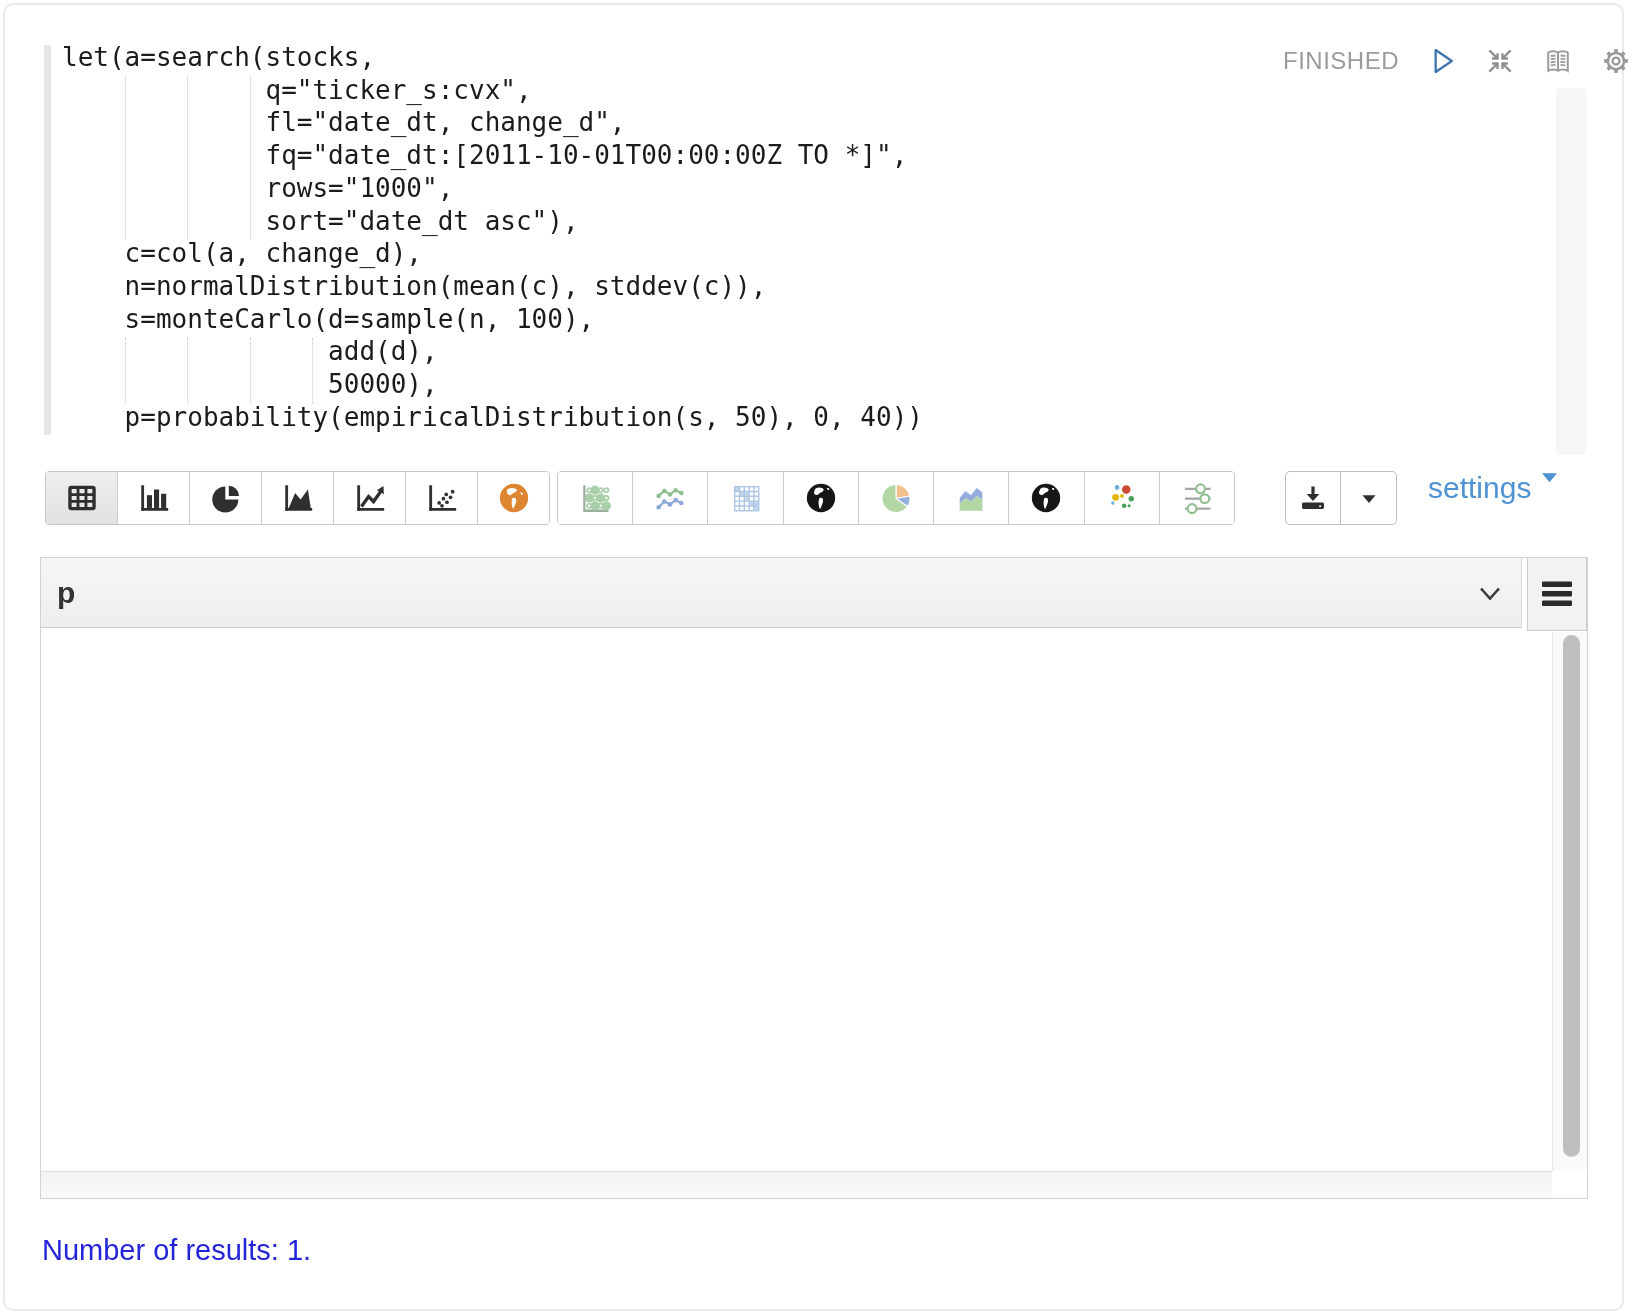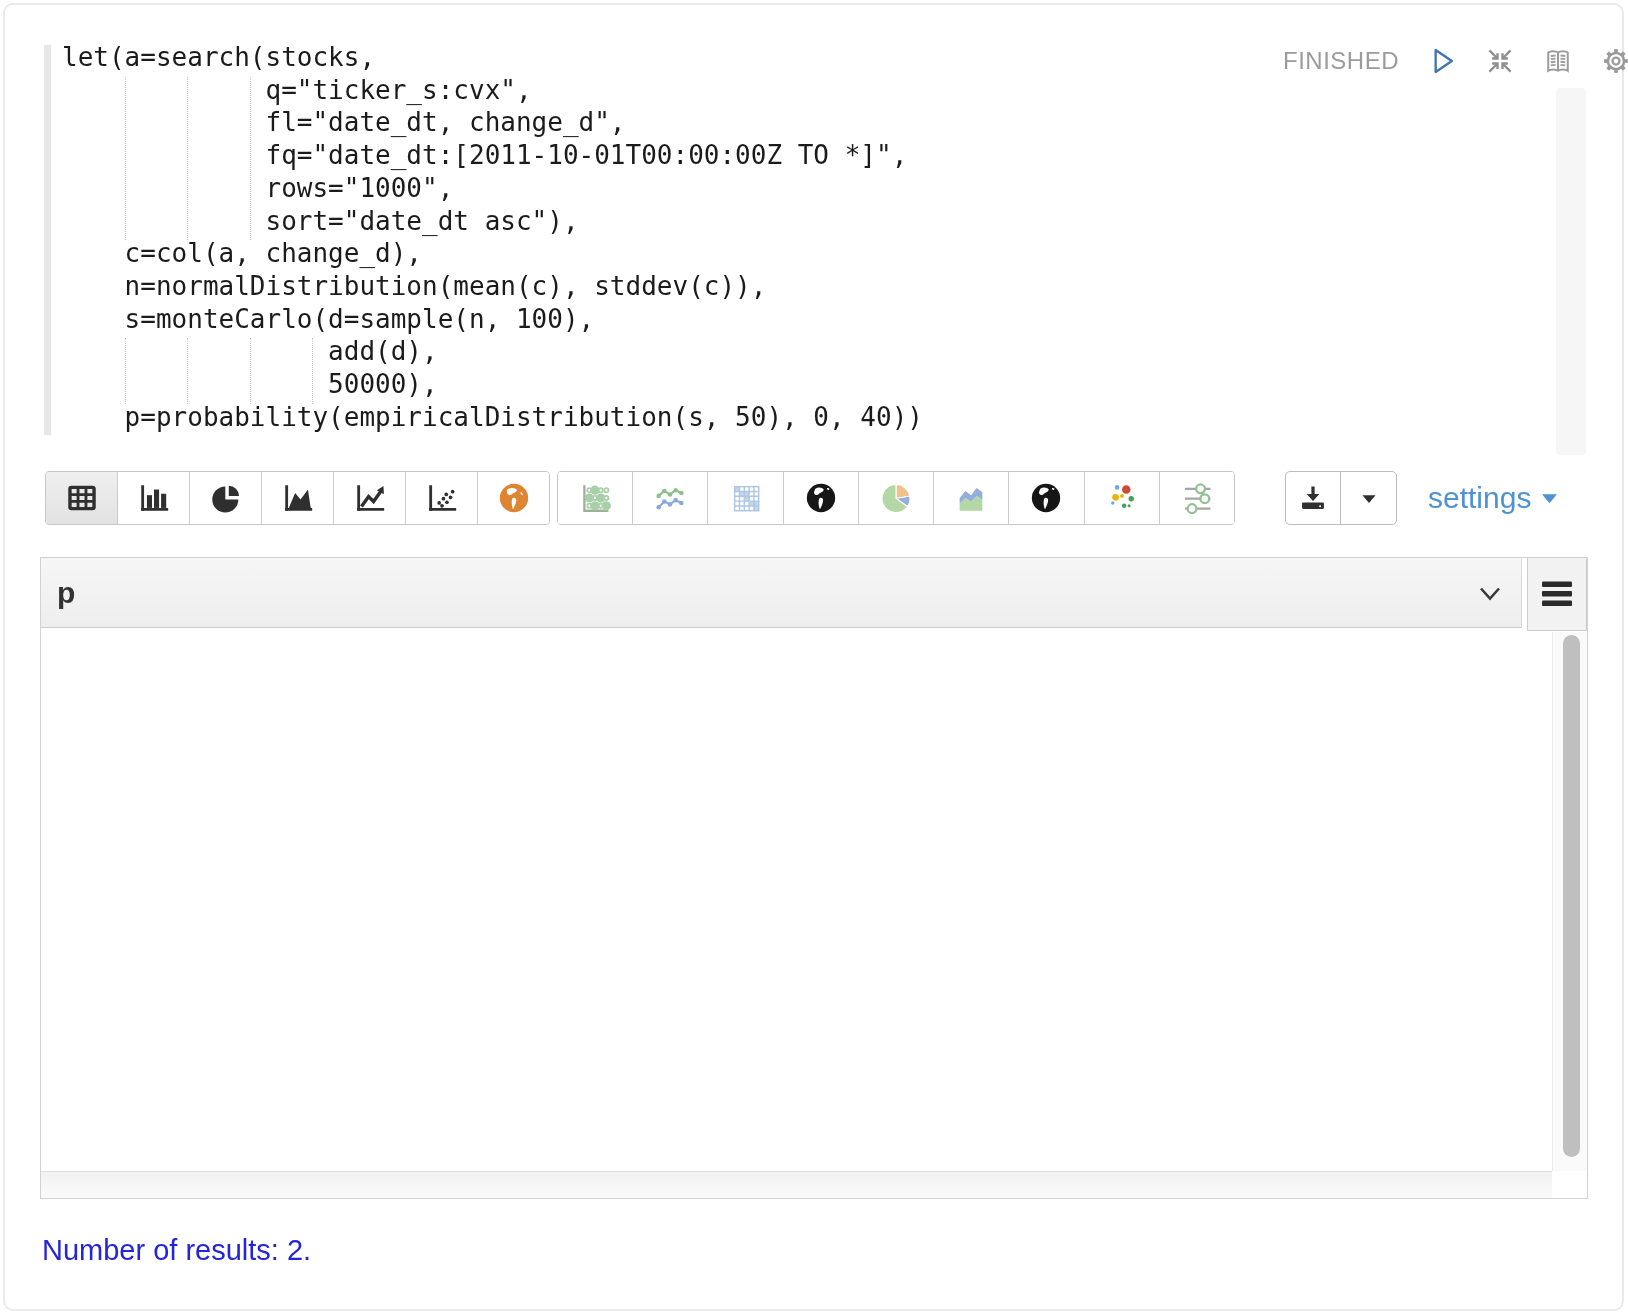--- a/index.html
+++ b/index.html
@@ -34,21 +34,21 @@
   .viz-btn { flex:1 1 0; display:flex; align-items:center; justify-content:center;
     border-right:1px solid #ccc; background:#fff; cursor:pointer; }
   .viz-btn:last-child { border-right:none; }
   .viz-btn.selected { background:linear-gradient(#efefef,#e2e2e2); }
   .dl-group { position:absolute; left:1285px; top:471px; width:112px; height:54px; display:flex;
     border:1px solid #bdbdbd; border-radius:5px; overflow:hidden; background:#fff; }
   .dl-cell { display:flex; align-items:center; justify-content:center; cursor:pointer; }
   .dl-main { width:55px; border-right:1px solid #bdbdbd; }
   .dl-caret { width:55px; }
   .settings { position:absolute; left:1428px; top:471px; height:54px; display:flex;
-    align-items:center; gap:10px; cursor:pointer; }
+    align-items:flex-start; gap:10px; cursor:pointer; }
   .settings .txt { font-size:30px; color:#4d92d3; }
   
   .tcard { position:absolute; left:40px; top:557px; width:1548px; height:642px;
     border:1px solid #d2d2d2; background:#fff; }
   .th-p { position:absolute; left:0; top:0; width:1481px; height:70px;
     background:linear-gradient(#f6f6f6,#eeeeee); border-bottom:1px solid #ccc; border-right:1px solid #d8d8d8;
     display:flex; align-items:center; padding-left:16px;
     font-size:30px; font-weight:bold; color:#333; cursor:pointer; }
   .th-chevron { position:absolute; left:1438px; top:28px; }
   .th-menu { position:absolute; left:1486px; top:0; width:60px; height:73px;
@@ -371,13 +371,13 @@
       <rect x="0" y="10" width="30" height="5.5" rx="1" fill="#2b2b2b"></rect>
       <rect x="0" y="19.5" width="30" height="5.5" rx="1" fill="#2b2b2b"></rect>
     </svg>
   </div>
   <div class="vtrack">
     <div class="vthumb"></div>
   </div>
   <div class="hstrip"></div>
 </div>
 
-<div class="results">Number of results: 2.</div>
+<div class="results">Number of results: 1.</div>
 
 </body></html>

